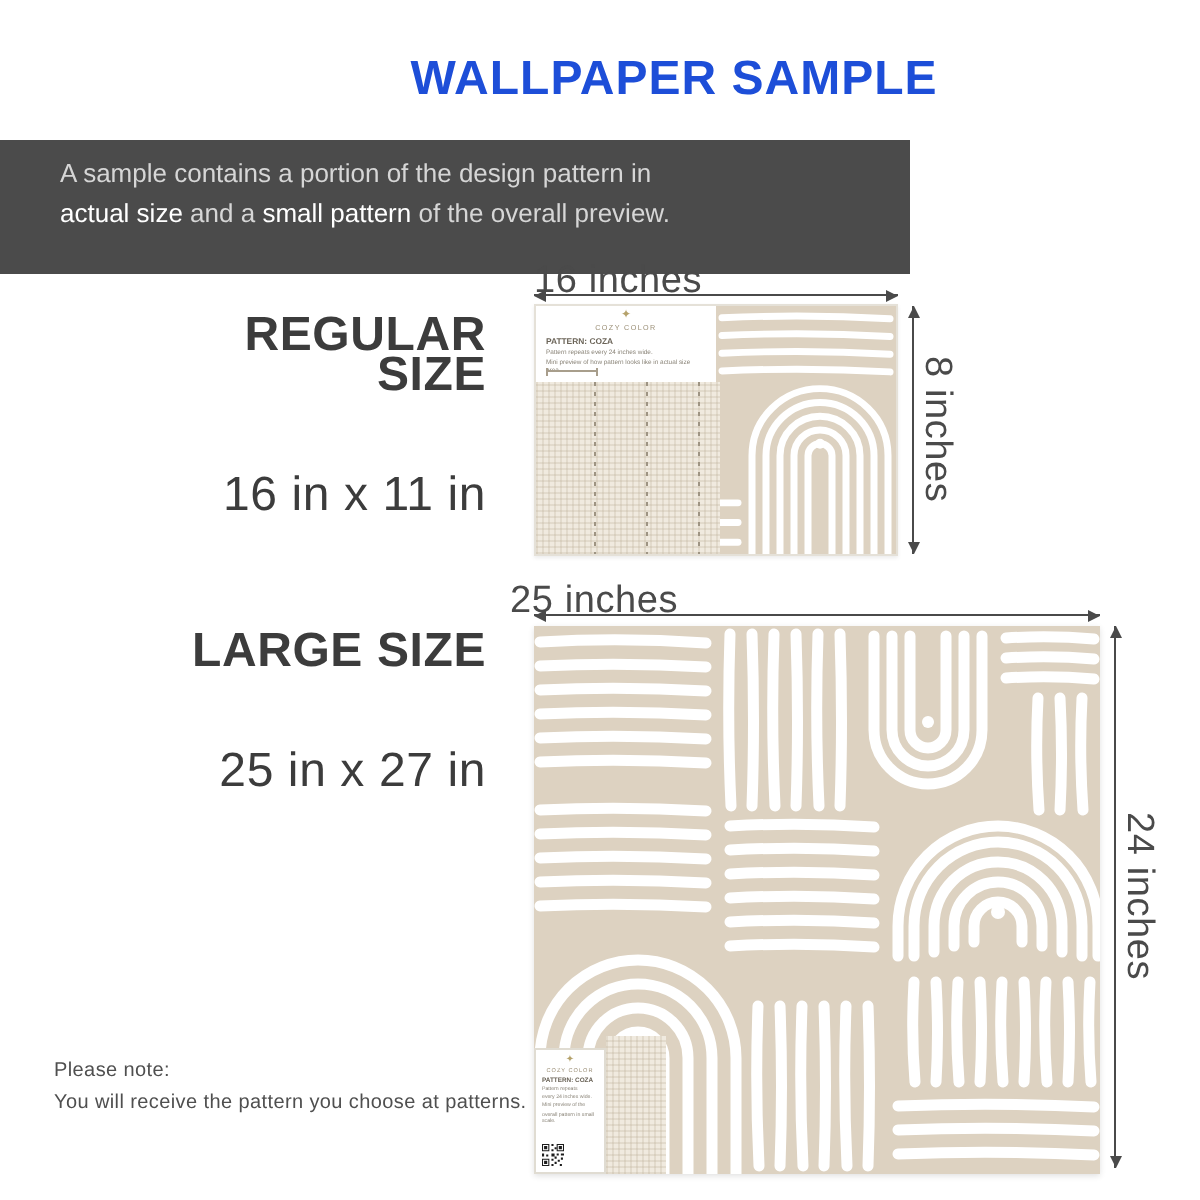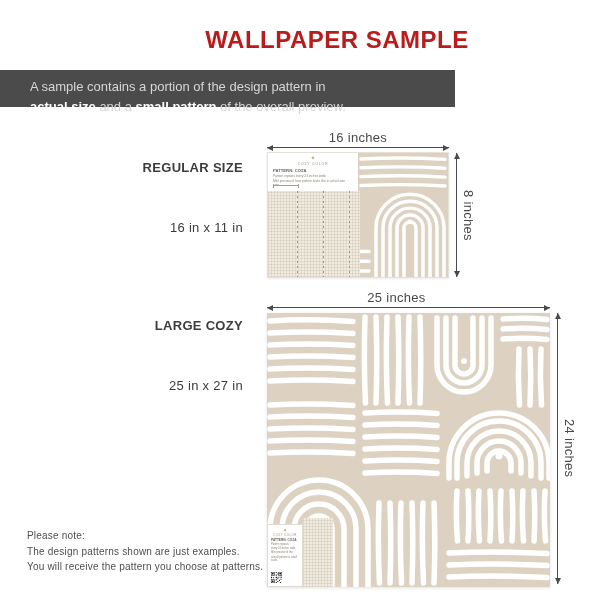--- a/index.html
+++ b/index.html
@@ -1,45 +1,45 @@
 <!DOCTYPE html>
 <html><head>
 <meta charset="utf-8">
 <style>
   html,body{margin:0;padding:0;background:#fff;}
   #canvas{position:relative;width:600px;height:600px;background:#ffffff;
           font-family:"Liberation Sans",sans-serif;color:#3e3e3e;overflow:hidden;}
 
   
   .title{position:absolute;left:137px;top:26px;width:400px;text-align:center;
-         font-size:24px;font-weight:600;letter-spacing:.5px;color:#b91c1c;}
-  .banner{position:absolute;left:0;top:70px;width:455px;height:37px;background:#4b4b4b;
+         font-size:24px;font-weight:600;letter-spacing:.5px;color:#1d4ed8;}
+  .banner{position:absolute;left:0;top:70px;width:455px;height:67px;background:#4b4b4b;
           color:#d6d6d6;font-size:13px;line-height:1.55;padding:7px 16px 0 30px;box-sizing:border-box;}
-  .banner b{color:#ffffff;font-weight:700;}
+  .banner b{color:#ffffff;font-weight:400;}
 
   
   .size-label{position:absolute;width:181px;text-align:right;color:#3c3c3c;
-              font-size:13px;line-height:20px;letter-spacing:.3px;}
+              font-size:24px;line-height:20px;letter-spacing:.3px;}
   .size-label .l1{font-weight:600;}
   .size-label .l2{font-weight:500;margin-top:40px;}
   #reg-label{left:62px;top:158px;}
   #lg-label{left:62px;top:316px;}
 
   
   .dim-h{position:absolute;border-top:1px solid #4a4a4a;height:0;}
   .dim-h::before,.dim-h::after{content:"";position:absolute;top:-3.5px;width:0;height:0;
       border-top:3px solid transparent;border-bottom:3px solid transparent;}
   .dim-h::before{left:0;border-right:6px solid #4a4a4a;}
   .dim-h::after{right:0;border-left:6px solid #4a4a4a;}
   .dim-v{position:absolute;border-left:1px solid #4a4a4a;width:0;}
   .dim-v::before,.dim-v::after{content:"";position:absolute;left:-3.5px;width:0;height:0;
       border-left:3px solid transparent;border-right:3px solid transparent;}
   .dim-v::before{top:0;border-bottom:6px solid #4a4a4a;}
   .dim-v::after{bottom:0;border-top:6px solid #4a4a4a;}
-  .dim-label{position:absolute;font-size:13px;color:#4a4a4a;text-align:center;letter-spacing:.3px;}
+  .dim-label{position:absolute;font-size:19px;color:#4a4a4a;letter-spacing:.3px;}
   .vlabel{writing-mode:vertical-rl;display:flex;align-items:center;justify-content:center;}
 
   
   #reg-card{position:absolute;left:267px;top:152px;width:182px;height:126px;background:#fff;
             border:1px solid #e5e1d8;box-sizing:border-box;box-shadow:0 1px 2px rgba(0,0,0,.08);}
   #reg-card .pattern{position:absolute;right:0;top:0;width:90px;height:124px;display:block;}
   .rinfo{position:absolute;left:0;top:0;width:90px;height:38px;}
   .brandrow{text-align:center;margin-top:3px;}
   .logo-glyph{display:block;font-size:6px;line-height:5px;color:#b5a26b;}
   .brand-name{display:block;font-size:3.6px;letter-spacing:.7px;color:#9b8f77;margin-top:1px;}
@@ -123,21 +123,21 @@
       <div class="mini-arrow"></div>
     </div>
     <div class="rpreview texture">
       <i class="dash" style="left:29px;"></i>
       <i class="dash" style="left:55px;"></i>
       <i class="dash" style="left:81px;"></i>
     </div>
   </div>
 
   <div class="size-label" id="lg-label">
-    <div class="l1">LARGE COZY</div>
+    <div class="l1">LARGE SIZE</div>
     <div class="l2">25 in x 27 in</div>
   </div>
 
   <div class="dim-label" style="left:255px;top:290px;width:283px;">25 inches</div>
   <div class="dim-h" style="left:267px;top:307px;width:283px;"></div>
   <div class="dim-v" style="left:557px;top:313px;height:271px;"></div>
   <div class="dim-label vlabel" style="left:562px;top:313px;height:271px;width:14px;">24 inches</div>
 
   <div id="lg-card">
     <svg class="pattern" viewBox="0 0 283 274" preserveAspectRatio="none">
@@ -235,17 +235,16 @@
         <path fill="#1c1c1c" d="M0 0h7v7H0zM14 0h7v7h-7zM0 14h7v7H0z"></path>
         <path fill="#ffffff" d="M1 1h5v5H1zM15 1h5v5h-5zM1 15h5v5H1z"></path>
         <path fill="#1c1c1c" d="M2 2h3v3H2zM16 2h3v3h-3zM2 16h3v3H2z"></path>
         <path fill="#1c1c1c" d="M9 0h2v2H9zM12 3h2v2h-2zM9 5h2v2H9zM14 9h2v2h-2zM18 9h3v2h-3zM9 9h3v3H9zM0 9h2v3H0zM4 10h2v2H4zM9 14h2v2H9zM12 12h2v2h-2zM15 15h2v2h-2zM18 13h2v2h-2zM12 17h2v2h-2zM9 19h2v2H9zM17 19h2v2h-2z"></path>
       </svg>
     </div>
   </div>
 
   <div class="footer">
     <div>Please note:</div>
-    <div>The design patterns shown are just examples.</div>
     <div>You will receive the pattern you choose at patterns.</div>
   </div>
 
 </div>
 
 </body></html>

